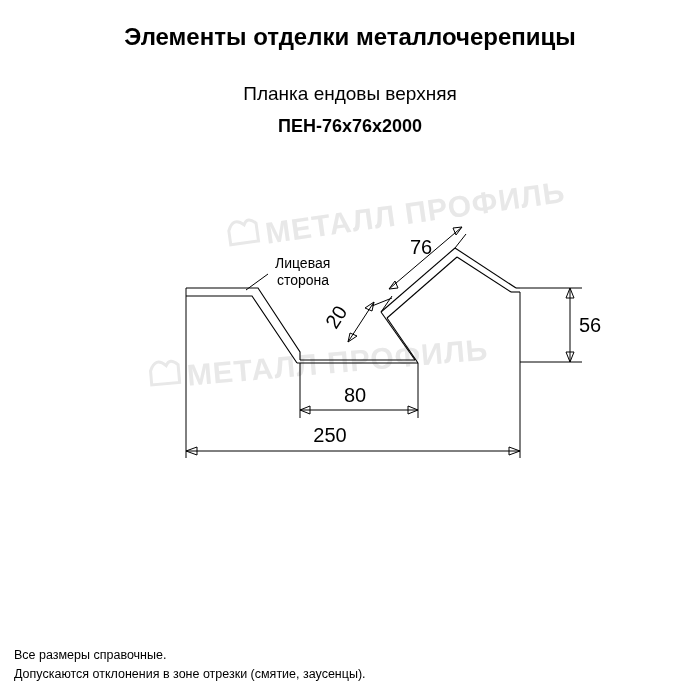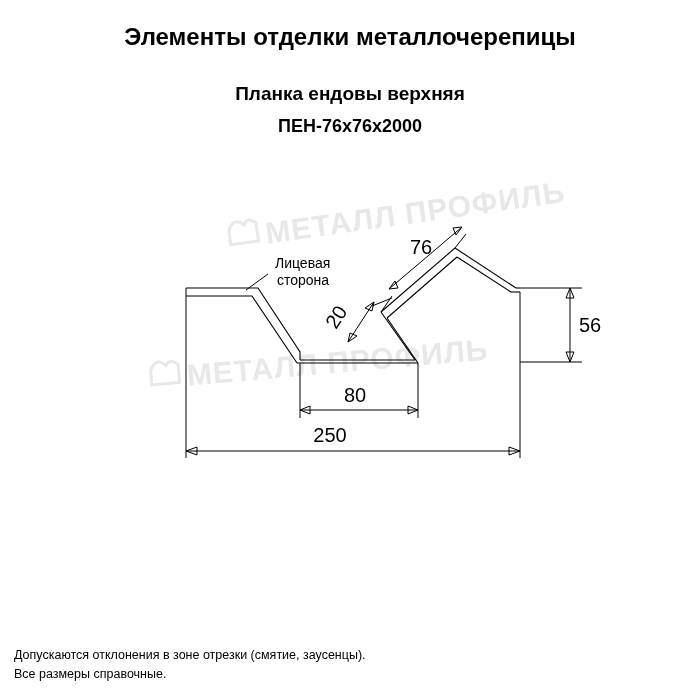--- a/index.html
+++ b/index.html
@@ -29,21 +29,21 @@
   }
   .main-title {
     font-size: 24px;
     font-weight: bold;
     letter-spacing: 0px;
     line-height: 30px;
     margin: 0;
   }
   .sub-title {
     font-size: 19px;
-    font-weight: bold;
+    font-weight: normal;
     line-height: 24px;
     margin: 0;
     padding-top: 30px;
   }
   .code-title {
     font-size: 18px;
     font-weight: bold;
     line-height: 24px;
     margin: 0;
     padding-top: 8px;
@@ -194,17 +194,17 @@
         <path class="ln-thin" d="M186,281 L520,281"></path>
         <path class="ln-thin" d="M186,281 l11,-4 l0,8 z" fill="#000"></path>
         <path class="ln-thin" d="M520,281 l-11,-4 l0,8 z" fill="#000"></path>
         <text class="dim-text" x="330" y="272" text-anchor="middle" font-size="22">250</text>
       </g>
 
     </svg>
   </div>
 
   <div class="footer">
+    <p>Все размеры справочные.</p>
     <p>Допускаются отклонения в зоне отрезки (смятие, заусенцы).</p>
-    <p>Все размеры справочные.</p>
   </div>
 
 </div>
 
 </body></html>

